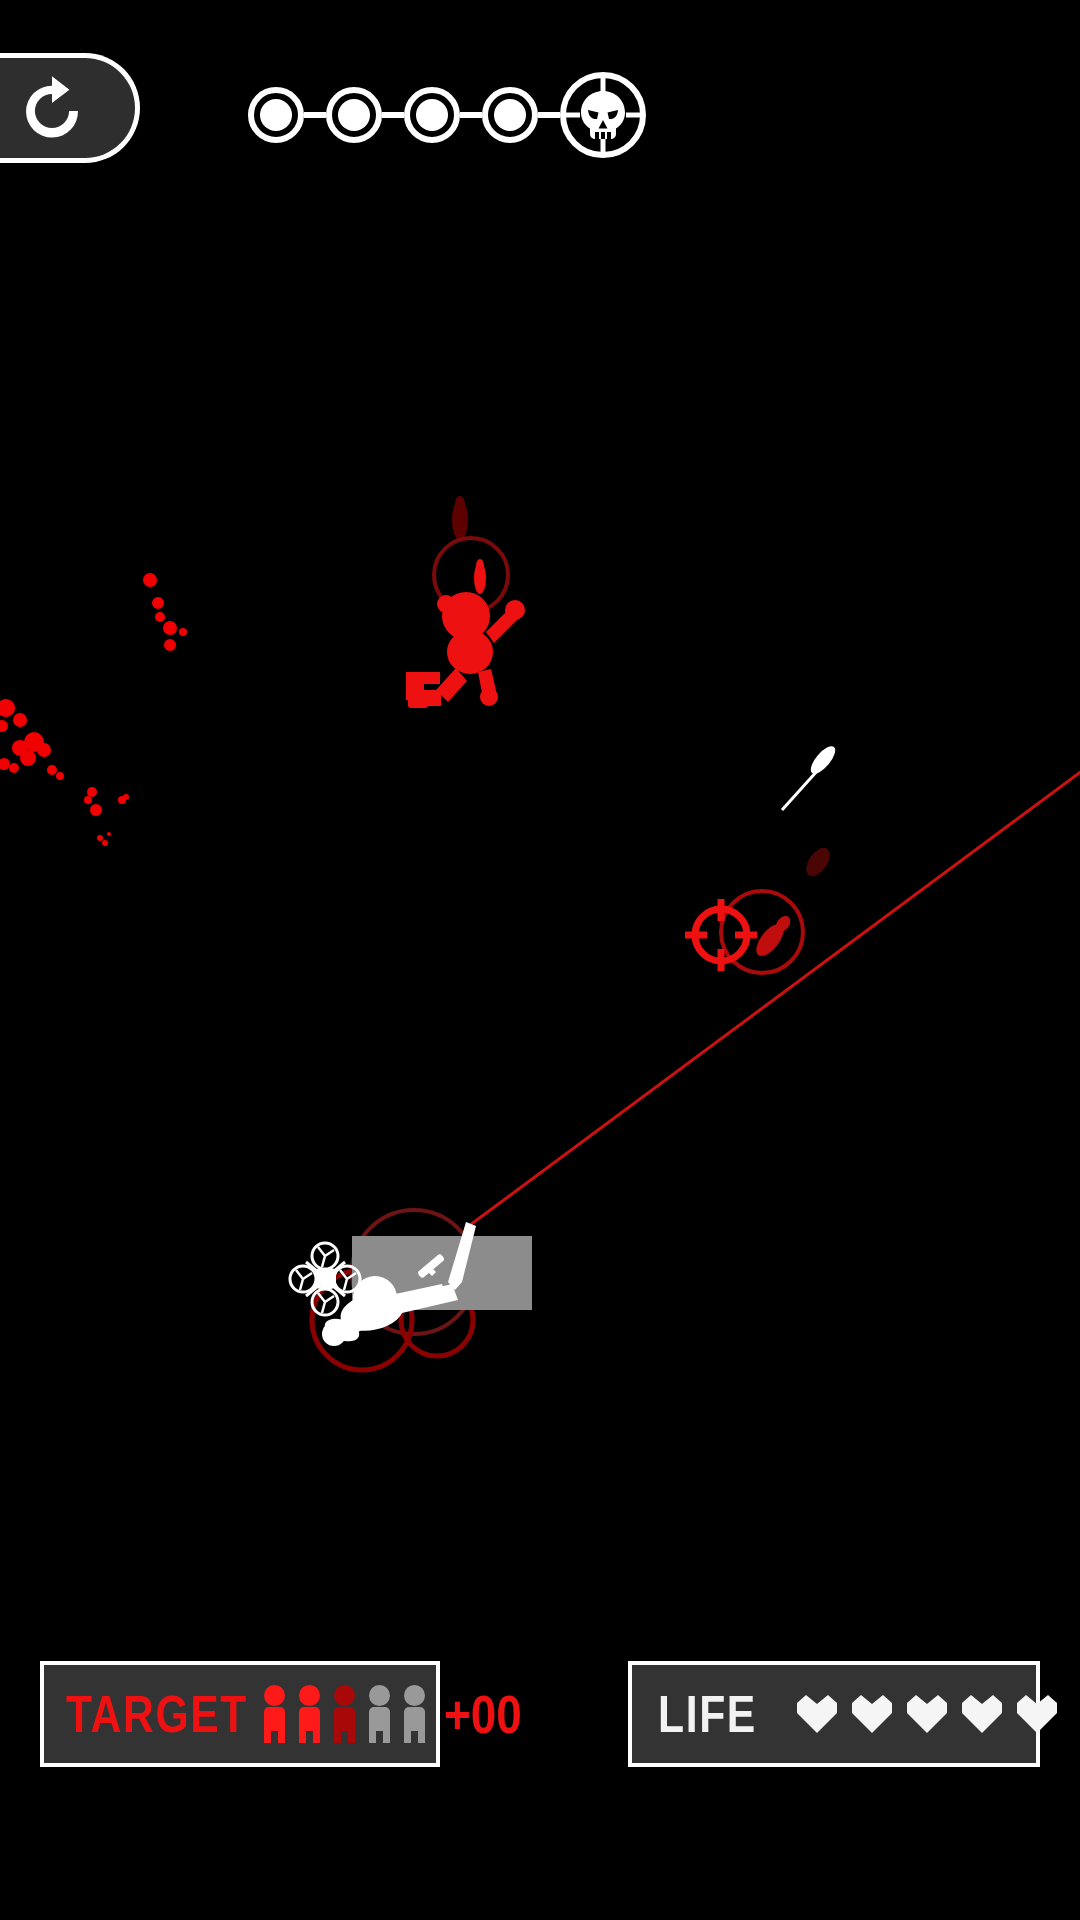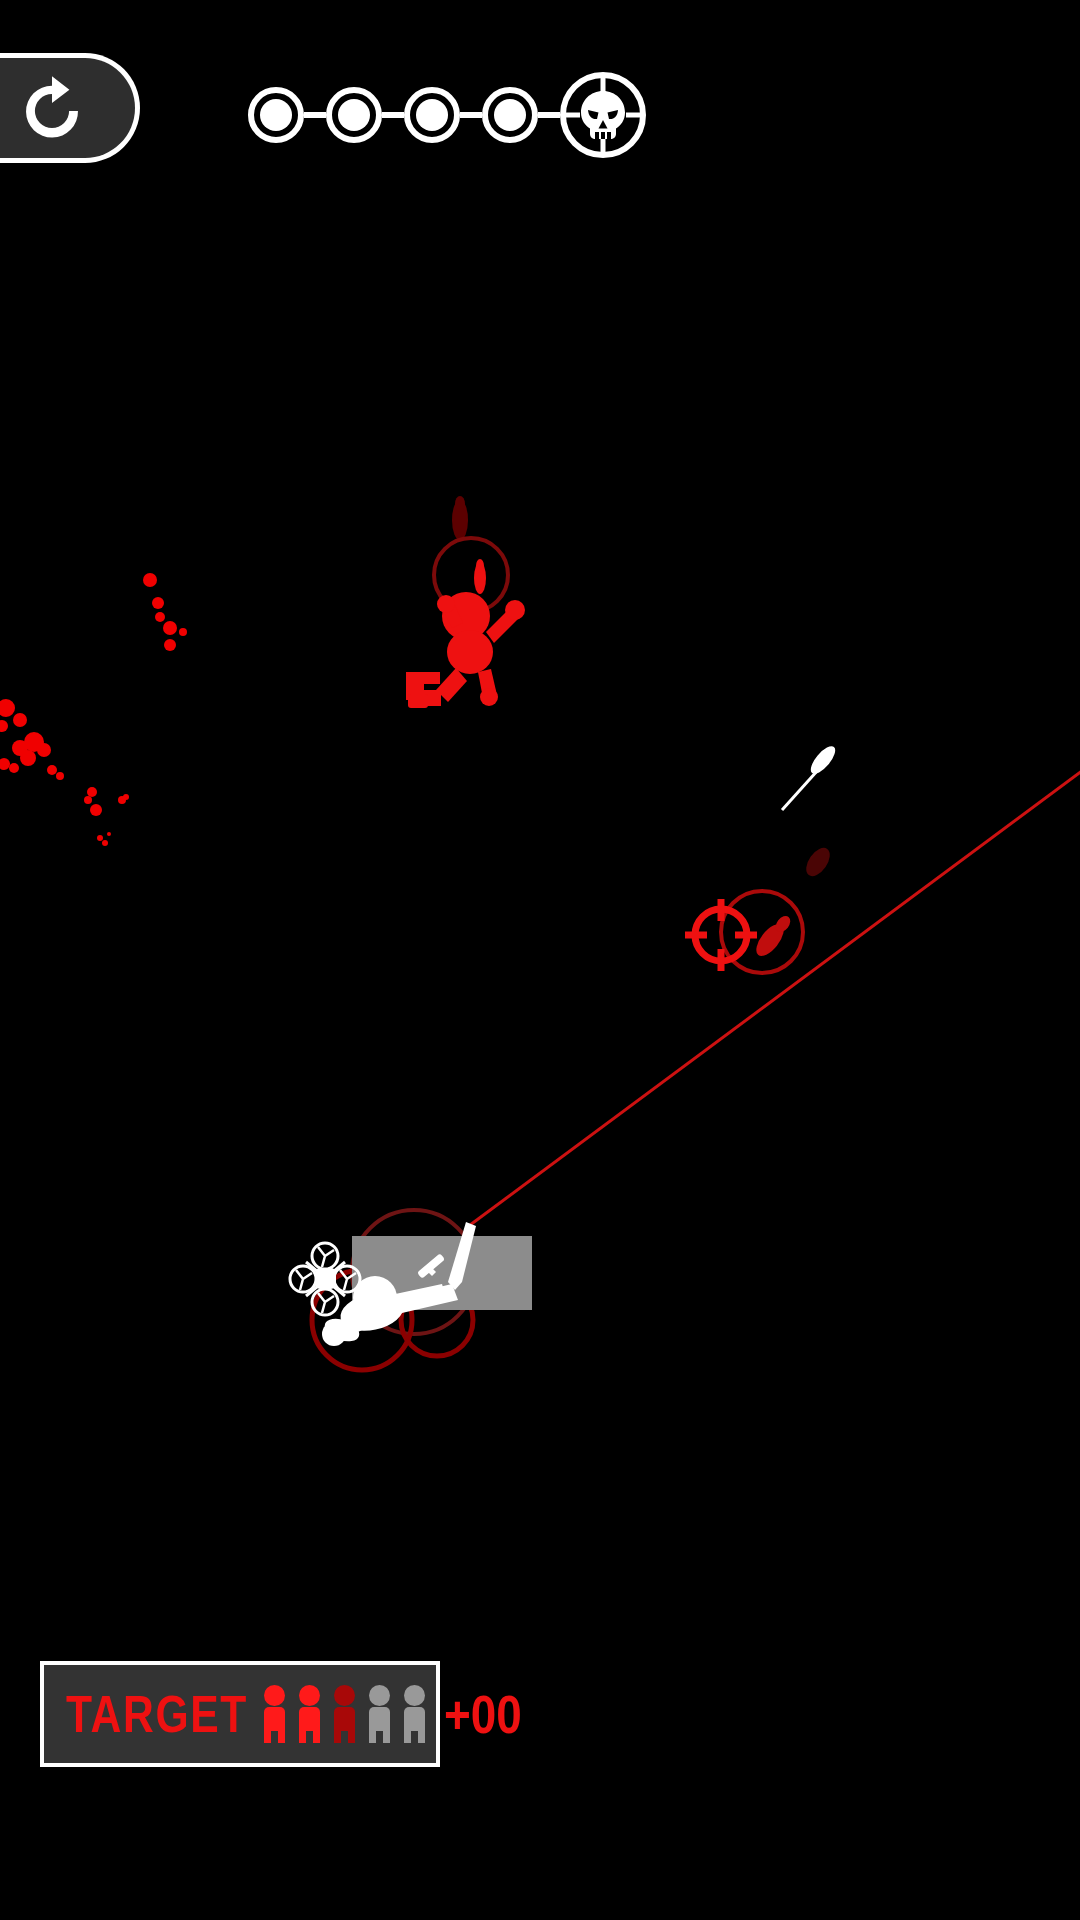--- a/index.html
+++ b/index.html
@@ -455,15 +455,46 @@
           <span class="head" style="background:#999999"></span>
           <span class="body" style="background:#999999"></span>
           <span class="leg-l" style="background:#999999"></span>
           <span class="leg-r" style="background:#999999"></span>
         </span>
       </span>
 
       <span id="target-score">+00</span>
     </div>
 
+    <div class="hud-panel" id="life-panel">
+      <span class="hud-label" id="life-label">LIFE</span>
+
+      <span id="life-hearts">
+        <span class="heart">
+          <svg width="44" height="40" viewBox="0 0 44 40">
+              <path d="M22 39 L2 19 L2 9 L11 1 L22 10 L33 1 L42 9 L42 19 Z" fill="#f5f5f5"></path>
+            </svg>
+        </span>
+        <span class="heart">
+          <svg width="44" height="40" viewBox="0 0 44 40">
+              <path d="M22 39 L2 19 L2 9 L11 1 L22 10 L33 1 L42 9 L42 19 Z" fill="#f5f5f5"></path>
+            </svg>
+        </span>
+        <span class="heart">
+          <svg width="44" height="40" viewBox="0 0 44 40">
+              <path d="M22 39 L2 19 L2 9 L11 1 L22 10 L33 1 L42 9 L42 19 Z" fill="#f5f5f5"></path>
+            </svg>
+        </span>
+        <span class="heart">
+          <svg width="44" height="40" viewBox="0 0 44 40">
+              <path d="M22 39 L2 19 L2 9 L11 1 L22 10 L33 1 L42 9 L42 19 Z" fill="#f5f5f5"></path>
+            </svg>
+        </span>
+        <span class="heart">
+          <svg width="44" height="40" viewBox="0 0 44 40">
+              <path d="M22 39 L2 19 L2 9 L11 1 L22 10 L33 1 L42 9 L42 19 Z" fill="#f5f5f5"></path>
+            </svg>
+        </span>
+      </span>
+    </div>
   </div>
 
 </div>
 
 </body></html>

